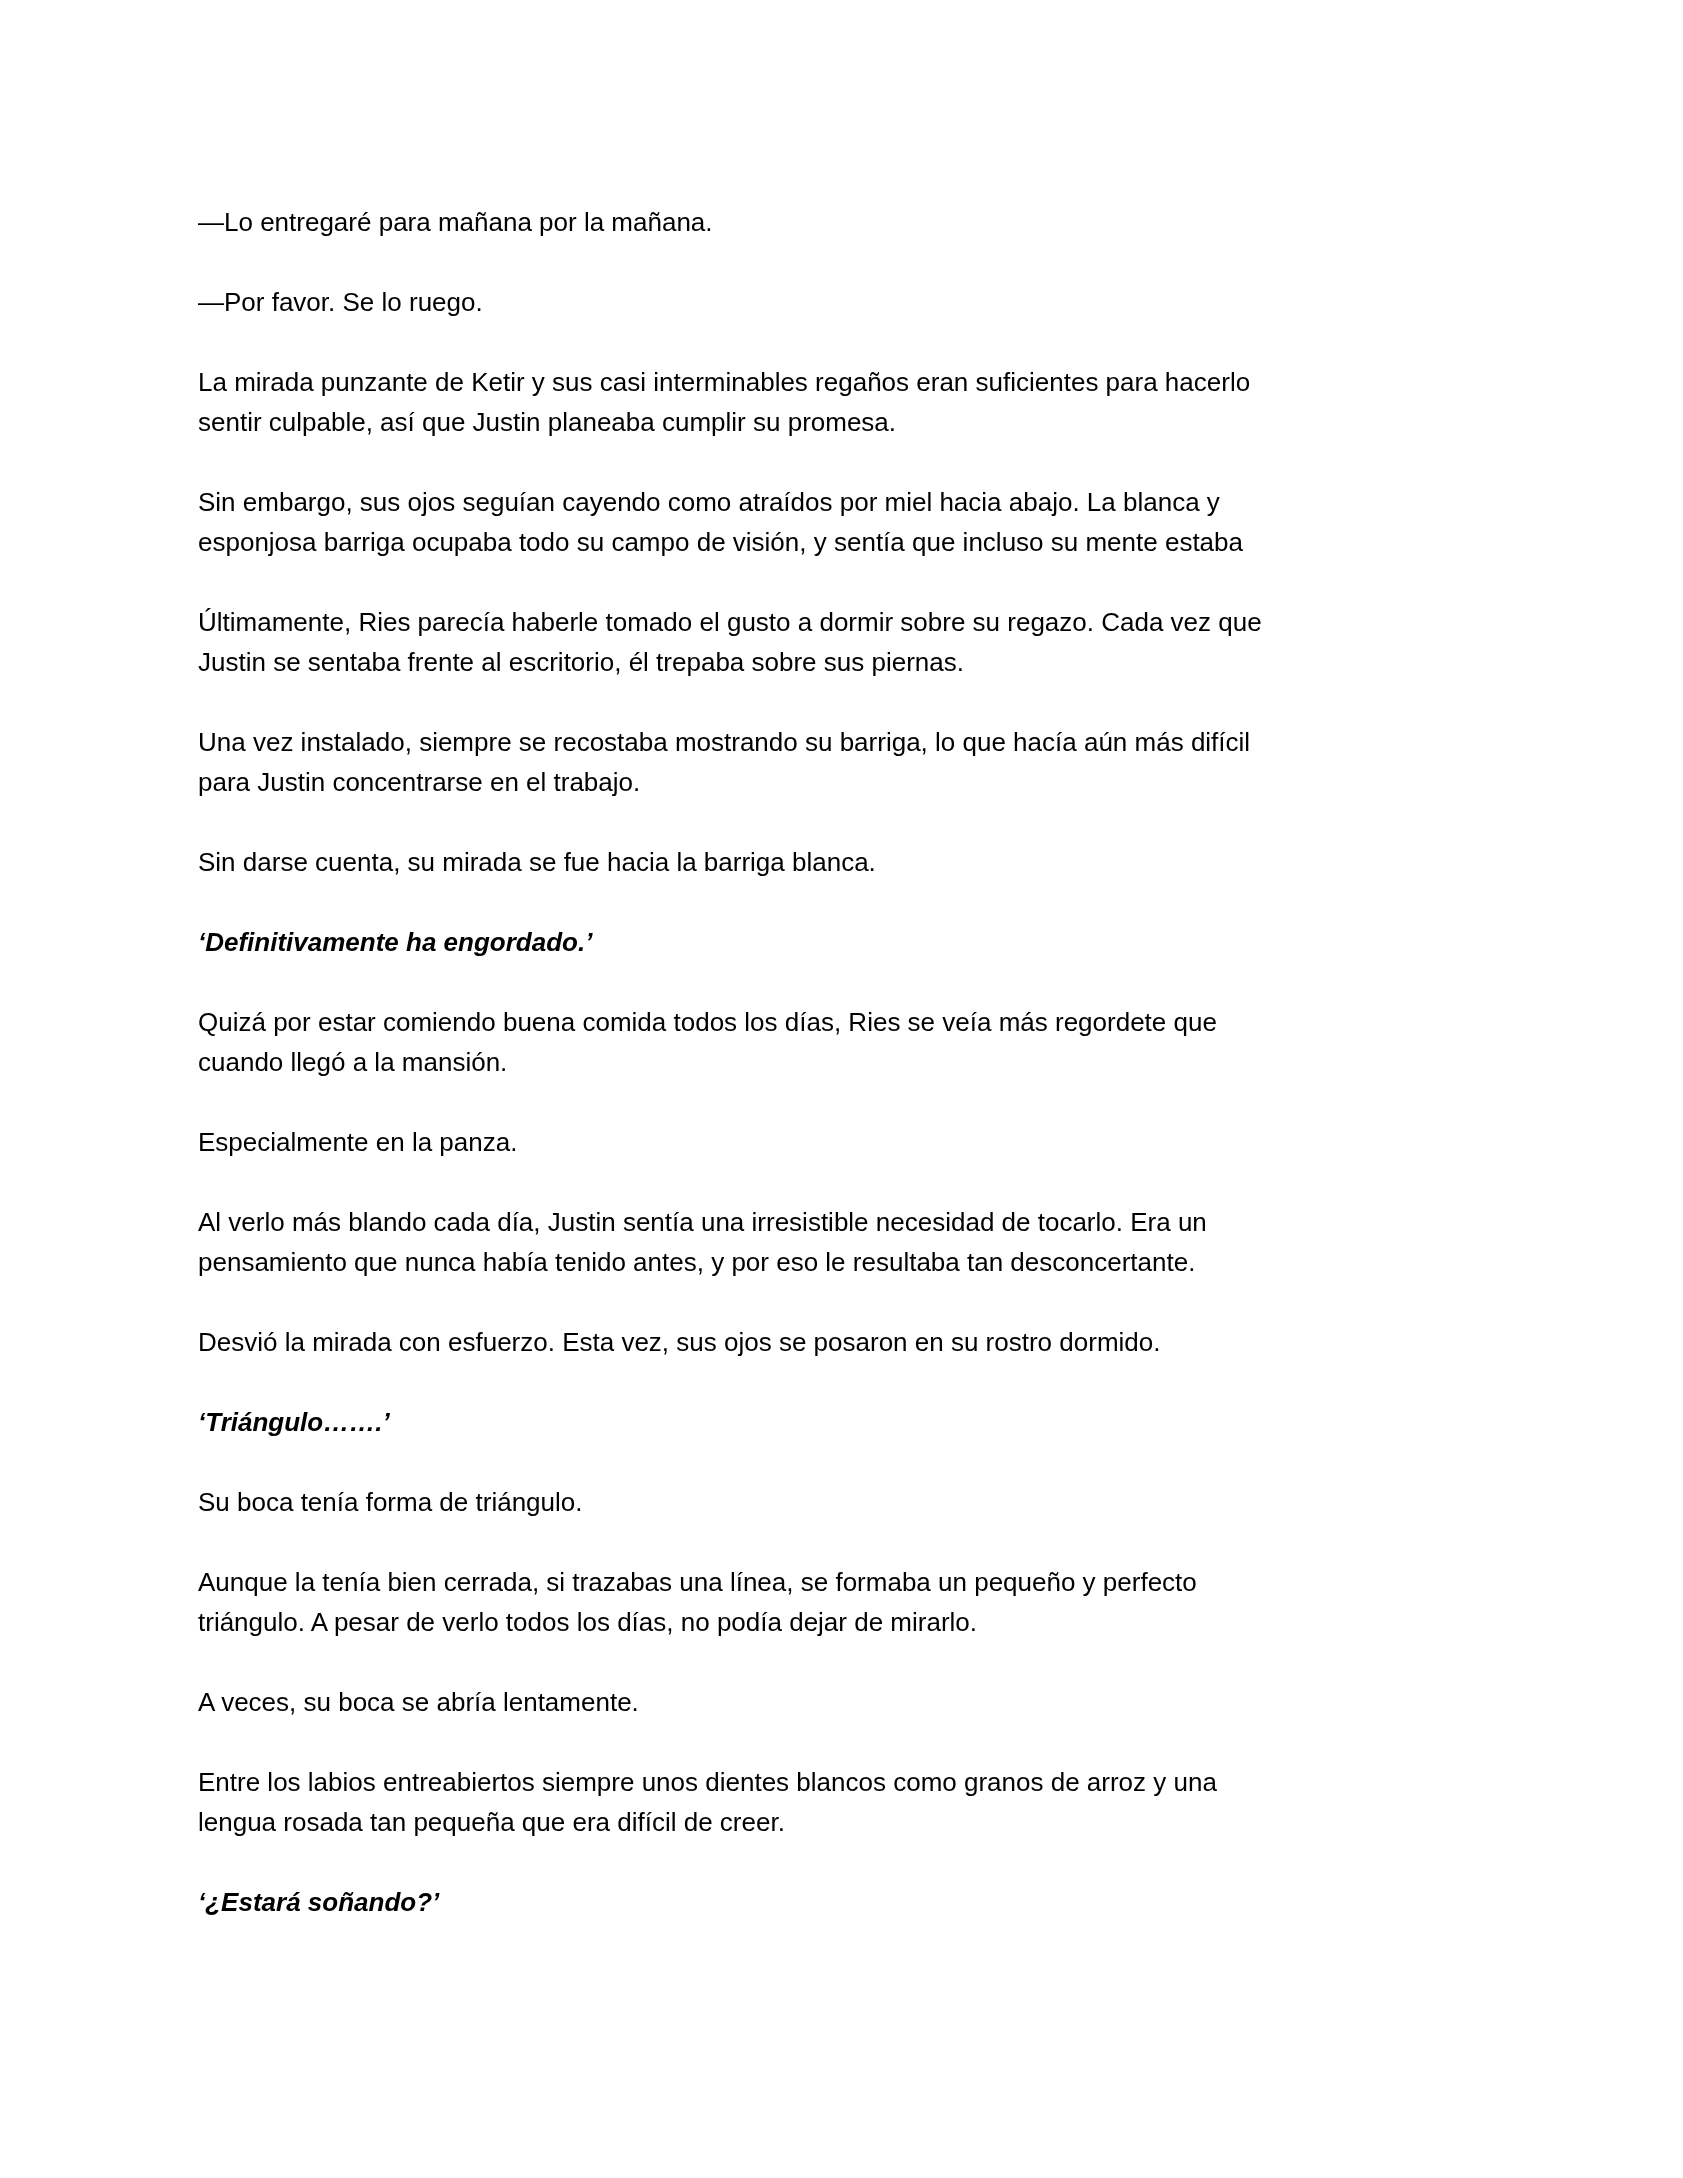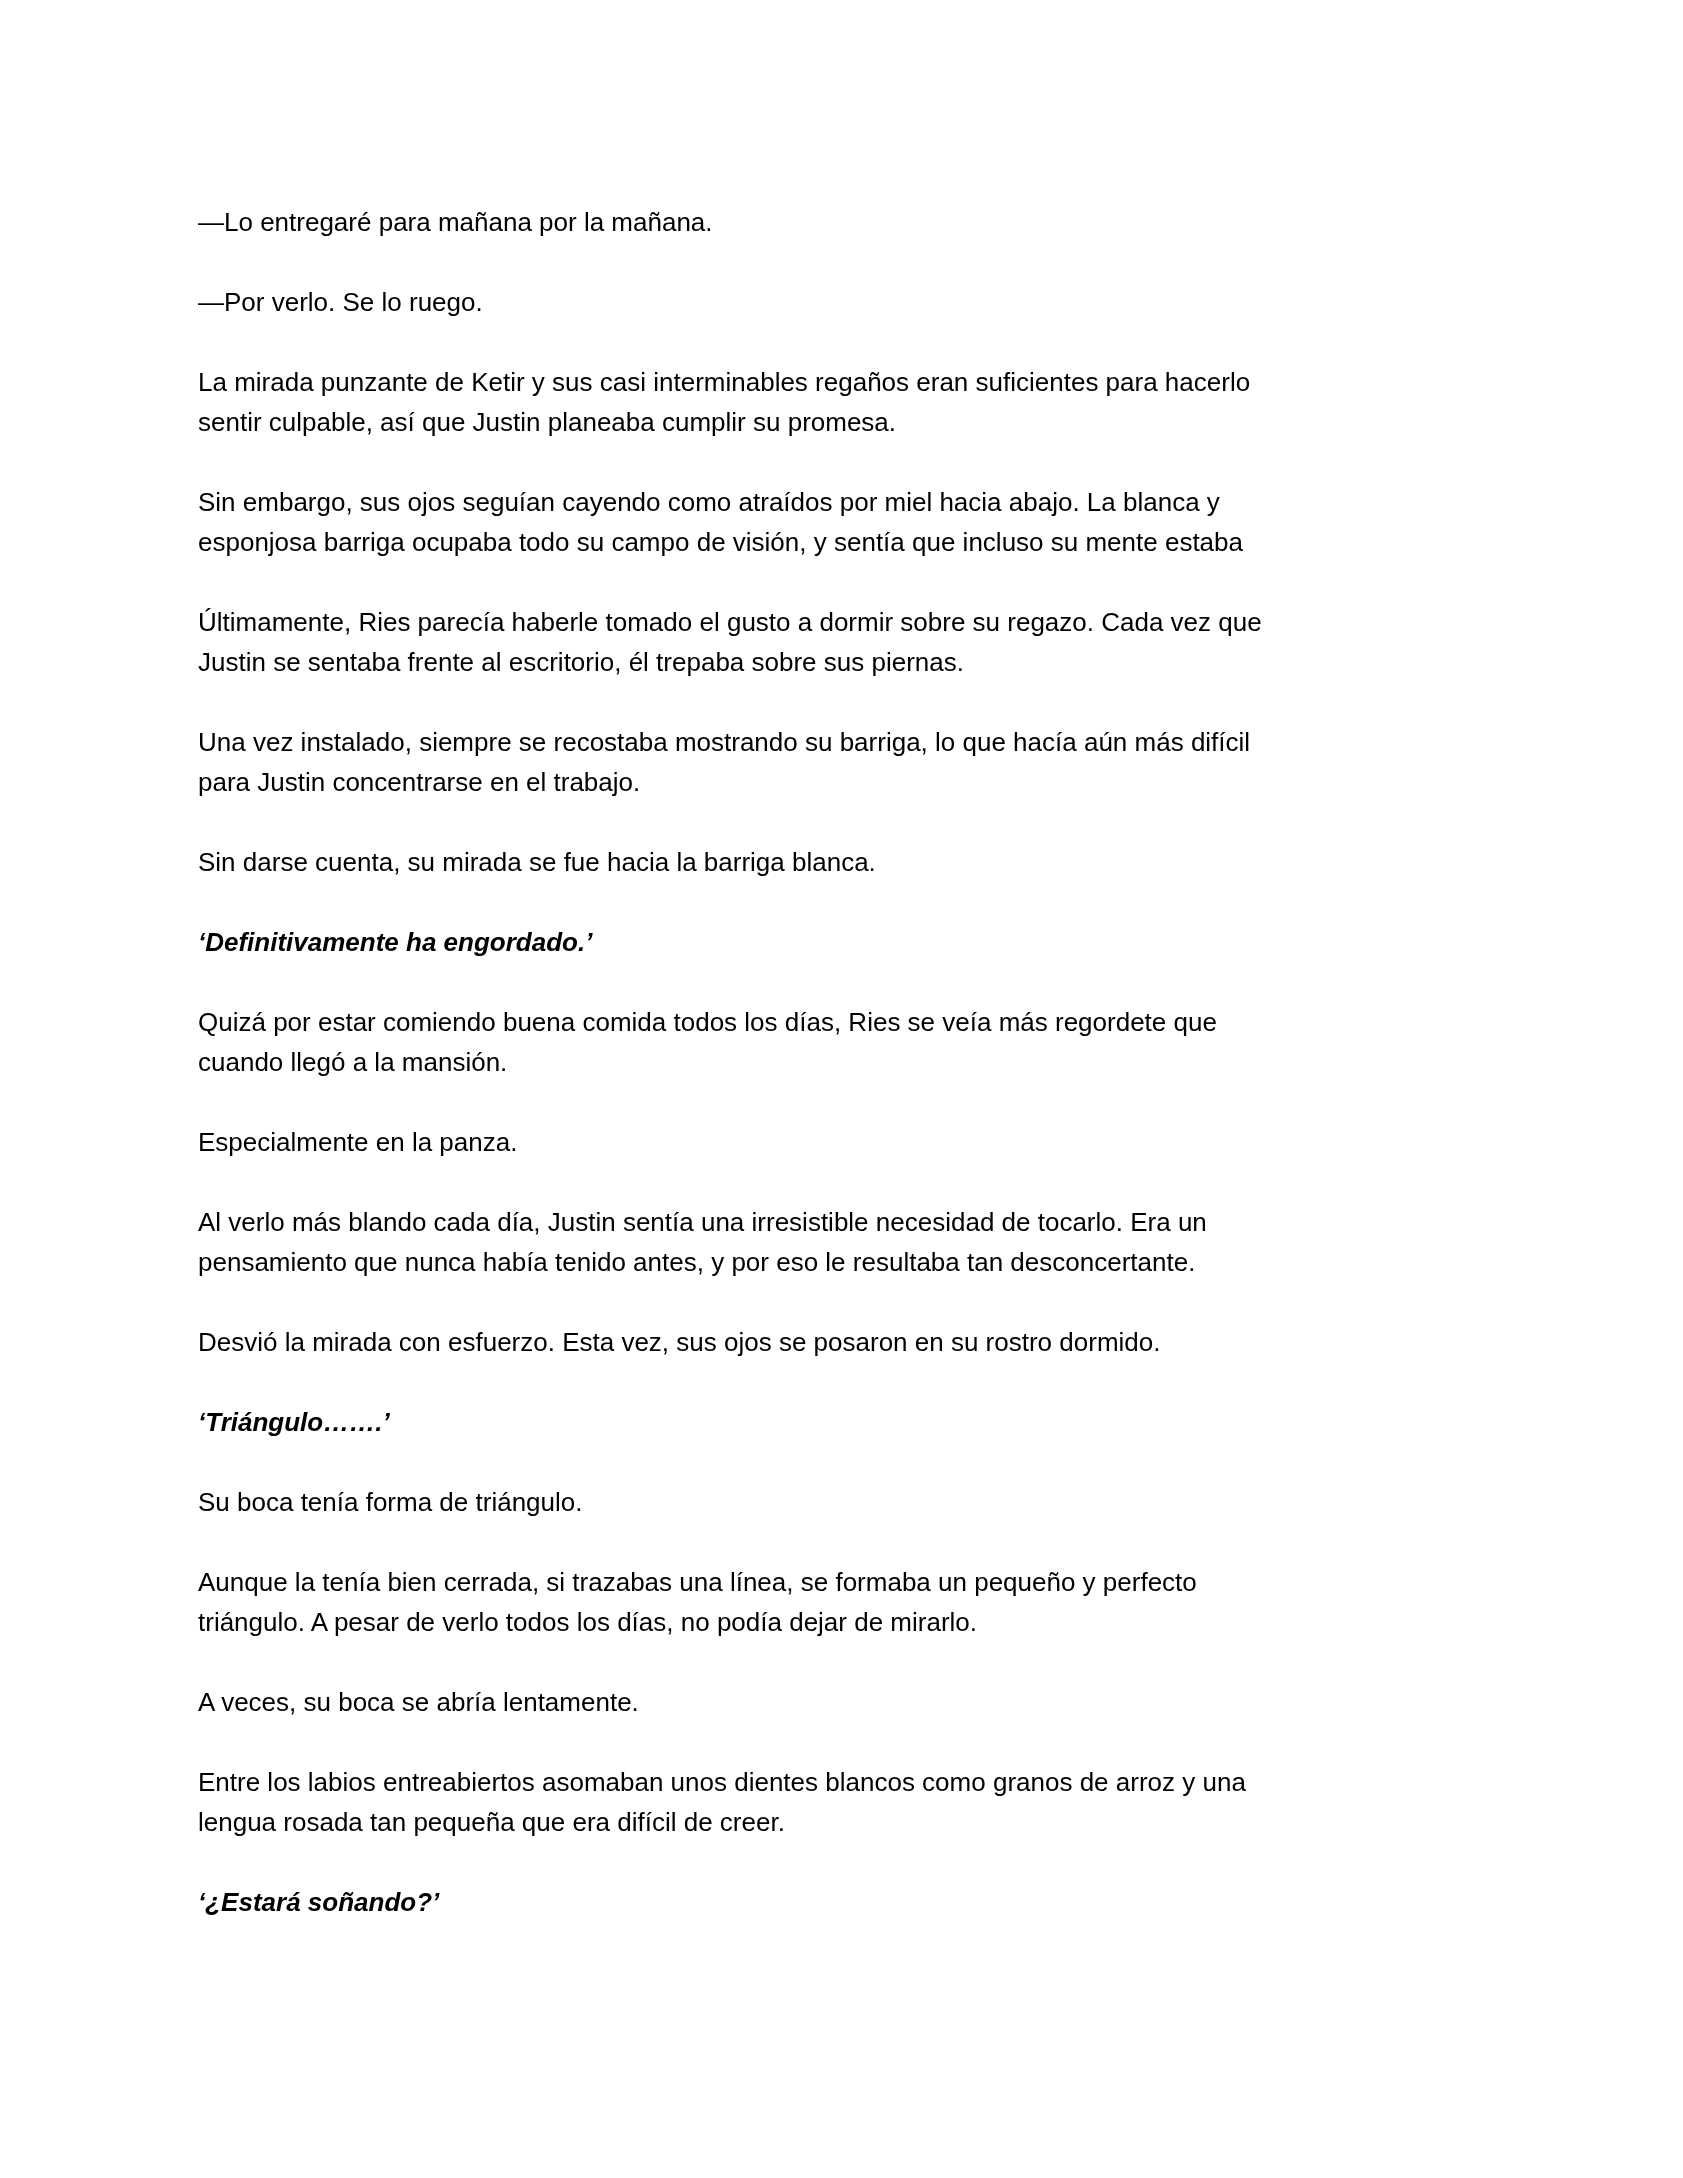--- a/index.html
+++ b/index.html
@@ -48,21 +48,21 @@
 <body>
 
 <div class="page">
   <div class="text-block">
 
     <p class="para">
       <span class="line">—Lo entregaré para mañana por la mañana.</span>
     </p>
 
     <p class="para">
-      <span class="line">—Por verlo. Se lo ruego.</span>
+      <span class="line">—Por favor. Se lo ruego.</span>
     </p>
 
     <p class="para">
       <span class="line">La mirada punzante de Ketir y sus casi interminables regaños eran suficientes para hacerlo</span>
       <span class="line">sentir culpable, así que Justin planeaba cumplir su promesa.</span>
     </p>
 
     <p class="para">
       <span class="line">Sin embargo, sus ojos seguían cayendo como atraídos por miel hacia abajo. La blanca y</span>
       <span class="line">esponjosa barriga ocupaba todo su campo de visión, y sentía que incluso su mente estaba</span>
@@ -115,21 +115,21 @@
     <p class="para">
       <span class="line">Aunque la tenía bien cerrada, si trazabas una línea, se formaba un pequeño y perfecto</span>
       <span class="line">triángulo. A pesar de verlo todos los días, no podía dejar de mirarlo.</span>
     </p>
 
     <p class="para">
       <span class="line">A veces, su boca se abría lentamente.</span>
     </p>
 
     <p class="para">
-      <span class="line">Entre los labios entreabiertos asomaban unos dientes blancos como granos de arroz y una</span>
+      <span class="line">Entre los labios entreabiertos siempre unos dientes blancos como granos de arroz y una</span>
       <span class="line">lengua rosada tan pequeña que era difícil de creer.</span>
     </p>
 
     <p class="para italic">
       <span class="line">‘¿Estará soñando?’</span>
     </p>
 
   </div>
 </div>
 

